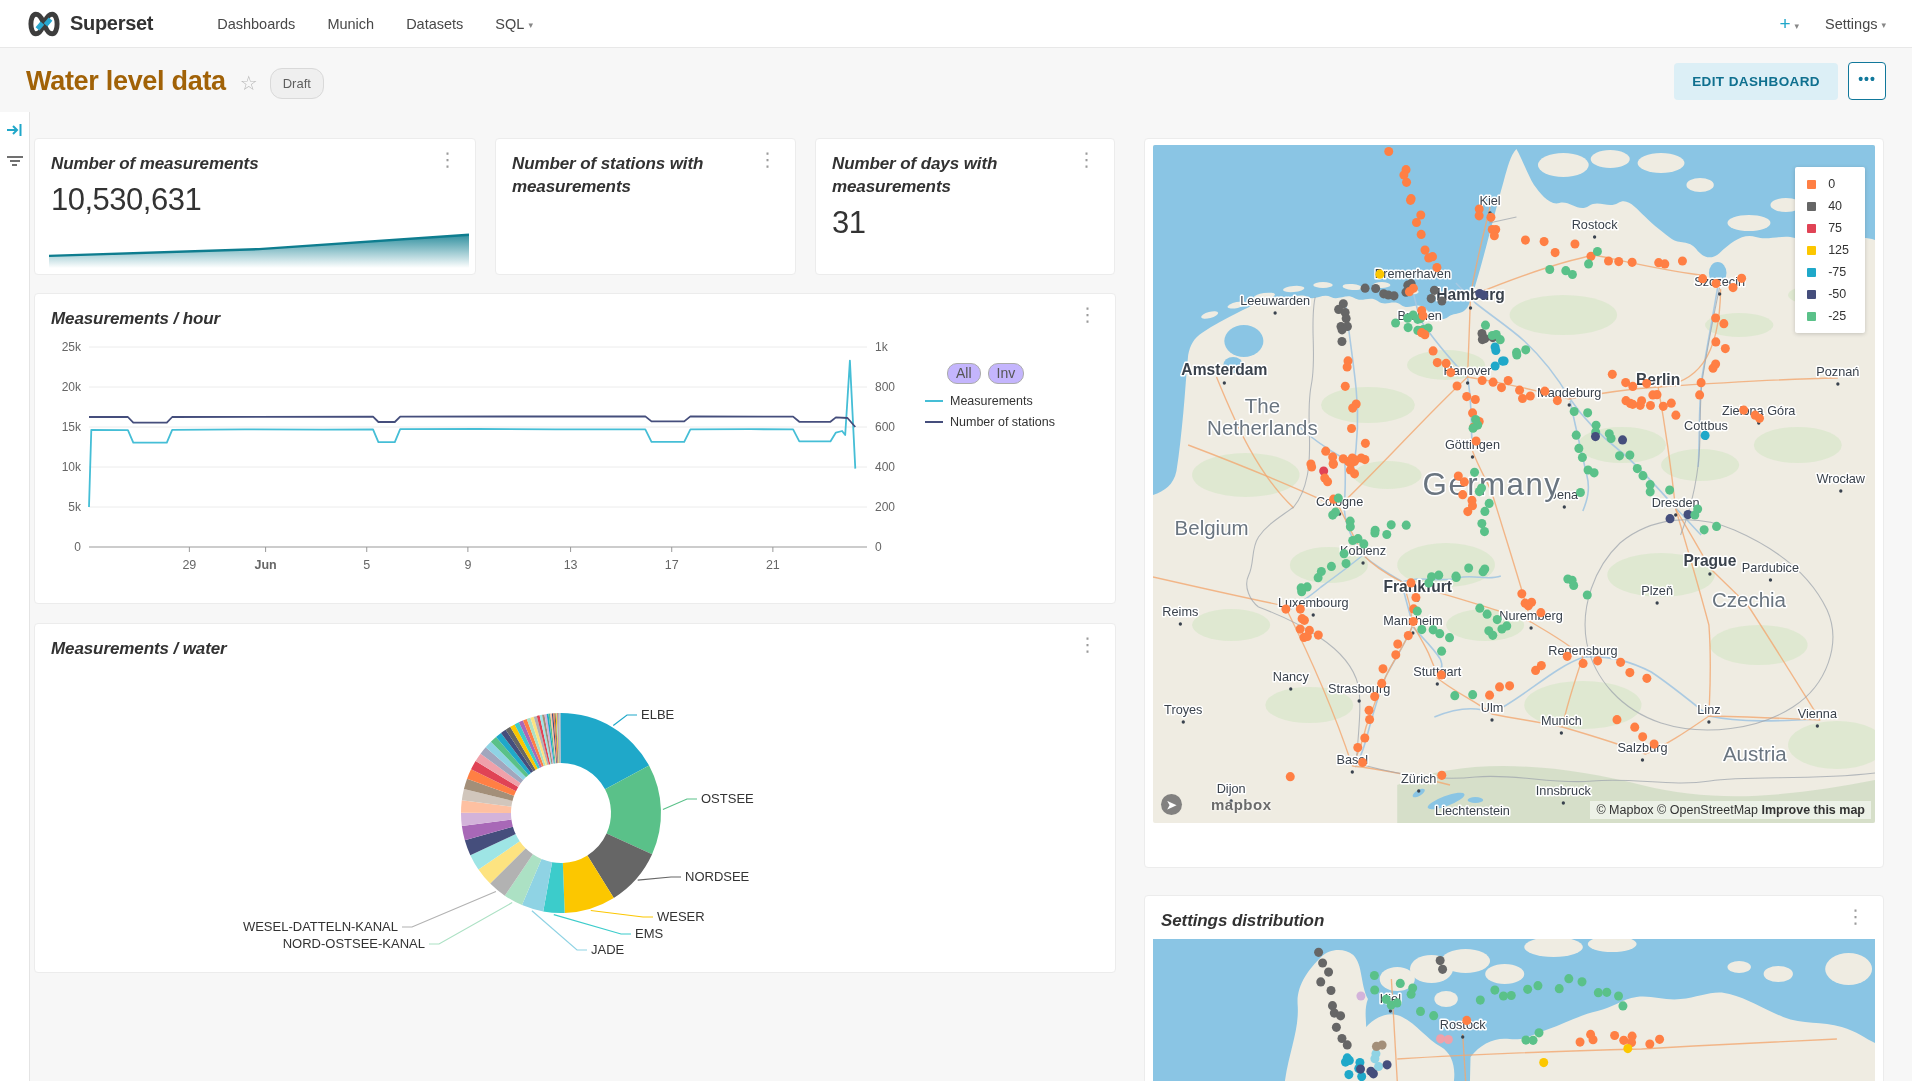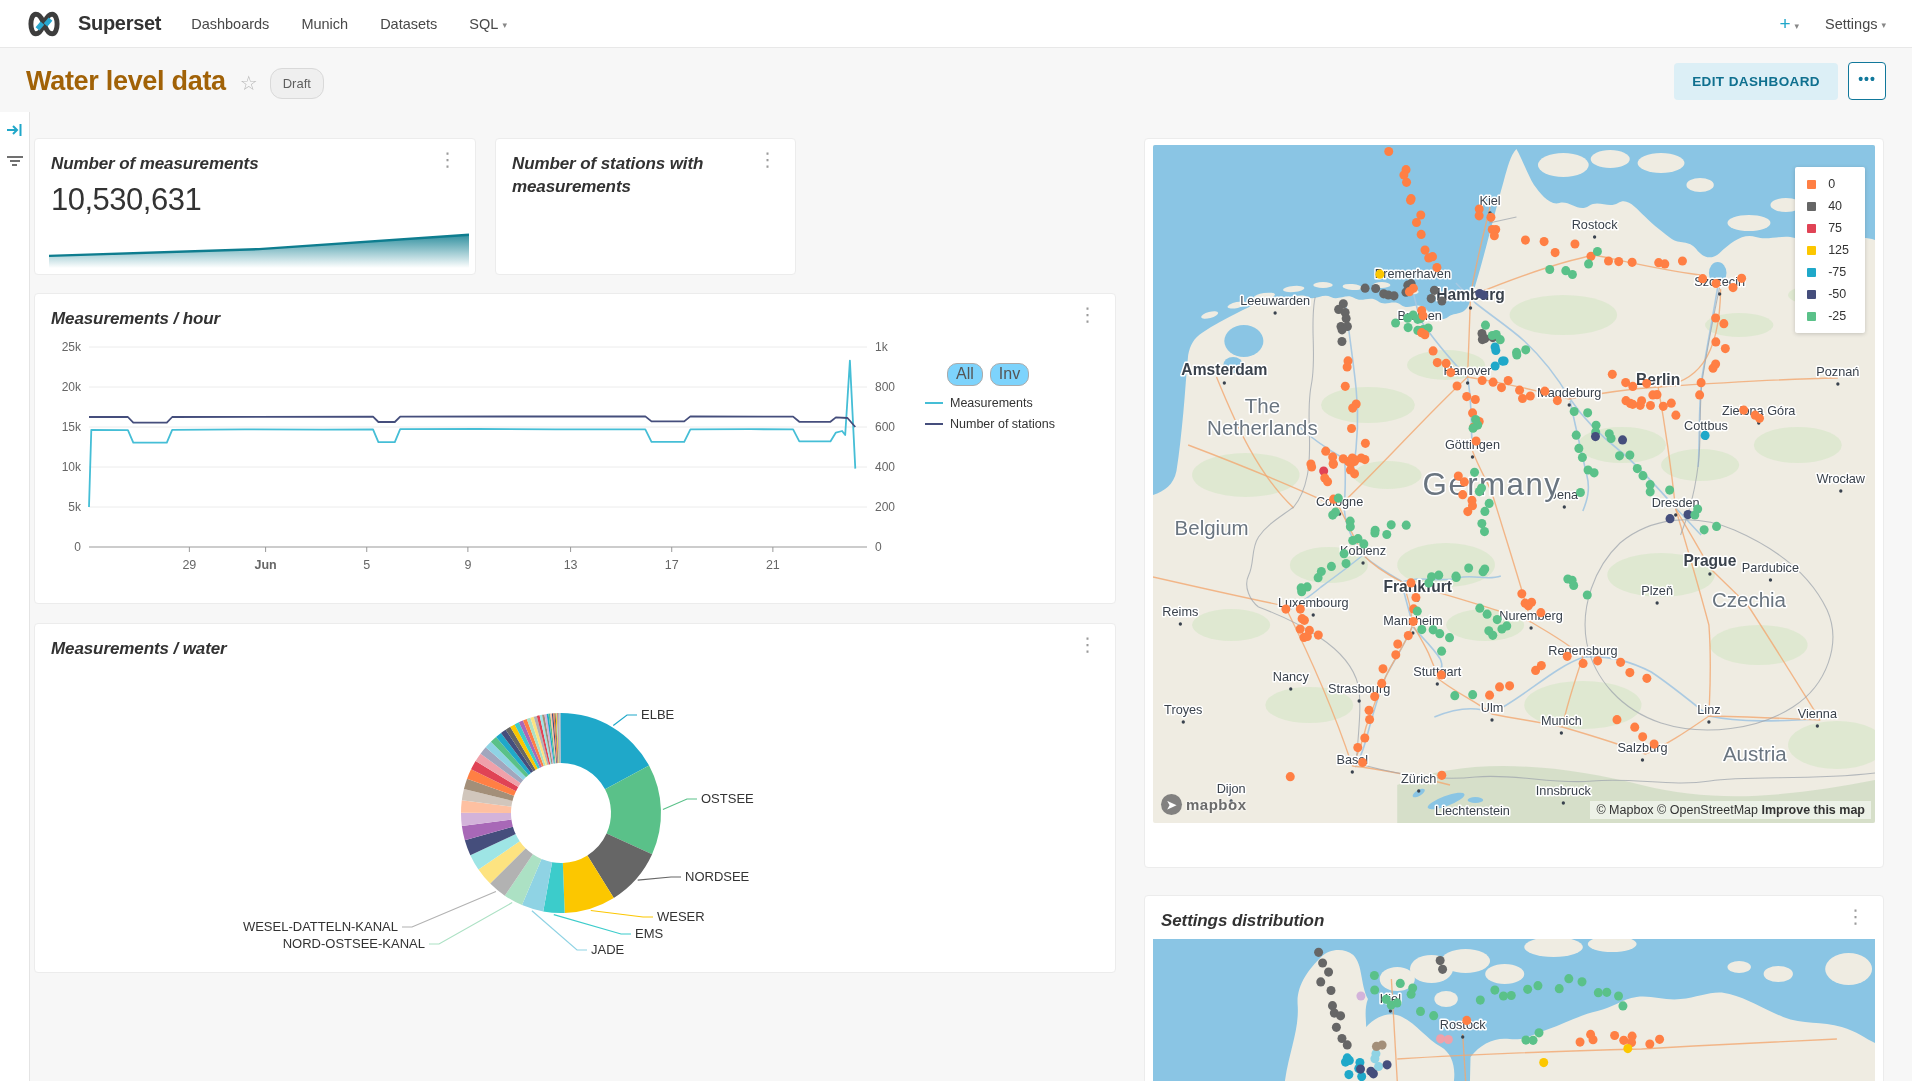--- a/index.html
+++ b/index.html
@@ -2,21 +2,21 @@
 <html><head>
 <meta charset="utf-8">
 <style>
   * { margin:0; padding:0; box-sizing:border-box; }
   html,body { width:1912px; height:1081px; overflow:hidden; background:#F7F7F7;
     font-family:"Liberation Sans", sans-serif; color:#323232; }
 
   
   .navbar { height:48px; background:#fff; border-bottom:1px solid #E8E8E8;
     display:flex; align-items:center; padding:0 26px; }
-  .brand { display:flex; align-items:center; gap:16px; margin-right:14px; }
+  .brand { display:flex; align-items:center; gap:8px; margin-right:48px; }
   .brand-word { font-size:20px; font-weight:700; color:#333; letter-spacing:-0.3px; }
   .nav-item { font-size:14.5px; color:#484848; margin:0 16px; cursor:pointer; }
   .caret { display:inline-block; font-size:9px; color:#878787; margin-left:4px; transform:translateY(-1px); }
   .nav-right { margin-left:auto; display:flex; align-items:center; gap:26px; }
   .plus-btn { color:#20A7C9; font-size:19px; font-weight:400; }
   .settings { font-size:14.5px; color:#484848; }
 
   
   .page-header { display:flex; align-items:center; padding:14px 26px 12px 26px; background:#F7F7F7; }
   .page-title { font-size:27px; font-weight:700; color:#a16207; letter-spacing:-0.3px; }
@@ -49,21 +49,21 @@
   .kpi-card { height:137px; position:relative; overflow:hidden; }
   .kpi-value { font-size:31px; font-weight:500; color:#333; padding:6px 16px 0 16px; letter-spacing:-0.5px; }
   .kpi-spark { position:absolute; left:14px; right:14px; bottom:6px; height:46px; }
 
   
   .hour-card { height:311px; margin-bottom:19px; }
   .hour-body { display:flex; padding:4px 6px 0 2px; }
   .hour-svg { width:888px; height:252px; }
   .hour-legend { width:172px; padding-top:28px; }
   .legend-pills { display:flex; gap:7px; justify-content:flex-start; margin-left:22px; }
-  .pill { border:1px solid #ABABAB; color:#555; border-radius:10px; font-size:16px; padding:1px 8px 2px; cursor:pointer; background:#7dd3fc;text-align:center; }
+  .pill { border:1px solid #ABABAB; color:#555; border-radius:10px; font-size:14px; padding:1px 8px 2px; cursor:pointer; background:#c4b5fd;text-align:center; }
   .legend-items { margin-top:10px; display:flex; flex-direction:column; gap:7px; }
   .legend-item { display:flex; align-items:center; gap:7px; font-size:12.5px; color:#333; cursor:pointer; }
   .legend-swatch { width:18px; height:0; border-top:2.5px solid; }
 
   
   .donut-card { height:350px; }
   .pie-svg { width:700px; height:300px; margin-left:196px; margin-top:0; }
 
   
   .map-card { height:730px; position:relative; }
@@ -77,21 +77,21 @@
   .map-legend-row { display:flex; align-items:center; gap:12px; font-size:12.5px; color:#333; }
   .map-legend-sq { width:9px; height:9px; border-radius:1px; }
 
   .attribution { position:absolute; right:4px; bottom:4px; background:rgba(255,255,255,0.55);
      font-size:12.5px; color:#333; padding:2px 6px; }
   .attribution b { font-weight:700; }
   .mapbox-logo { position:absolute; left:8px; bottom:8px; display:flex; align-items:center; gap:4px; }
   .mb-circle { width:21px; height:21px; border-radius:50%; background:rgba(110,110,110,0.85);
      color:#fff; font-size:12px; display:flex; align-items:center; justify-content:center; font-weight:700; }
   .mb-word { color:#6b6b6b; font-weight:700; font-size:15px; letter-spacing:0.5px;
-     text-shadow:0 0 3px #fff, 0 0 3px #fff; }
+     text-shadow:0 0 3px #fff, 0 0 3px #fff;margin-left:25px; }
 
   
   .rail-icon { cursor:pointer; }
   .funnel-bars div { background:#707070; height:2px; margin:2px auto; }
 </style>
 </head>
 <body>
 
 <nav class="navbar">
   <div class="brand">
@@ -156,20 +156,27 @@
               </defs>
               <path d="M0,33.879999999999995 L210,27.08 L420,12.8 L420,46 L0,46 Z" fill="url(#sg)"></path>
               <path d="M0,33.879999999999995 L210,27.08 L420,12.8" fill="none" stroke="#0E7D8F" stroke-width="2.4"></path>
             </svg>
         </div>
         <div class="card kpi-card">
           <div class="card-hd">
             <span class="card-title">Number of stations with measurements</span>
             <span class="kebab"></span>
           </div>
+        </div>
+        <div class="card kpi-card">
+          <div class="card-hd">
+            <span class="card-title">Number of days with measurements</span>
+            <span class="kebab"></span>
+          </div>
+          <div class="kpi-value">31</div>
         </div>
       </div>
 
       <div class="card hour-card">
         <div class="card-hd">
           <span class="card-title">Measurements / hour</span>
           <span class="kebab"></span>
         </div>
         <div class="hour-body">
           <svg class="hour-svg" id="hour-svg" viewBox="0 0 888 252">

